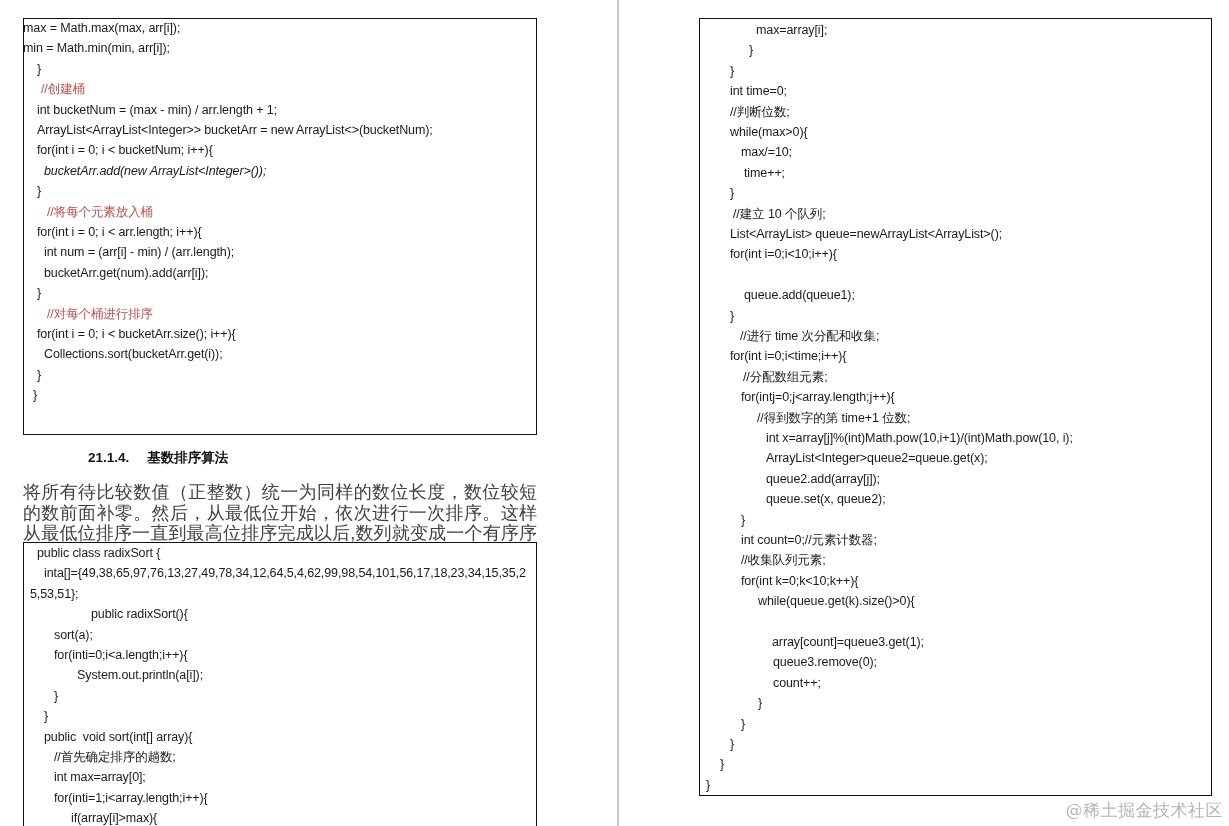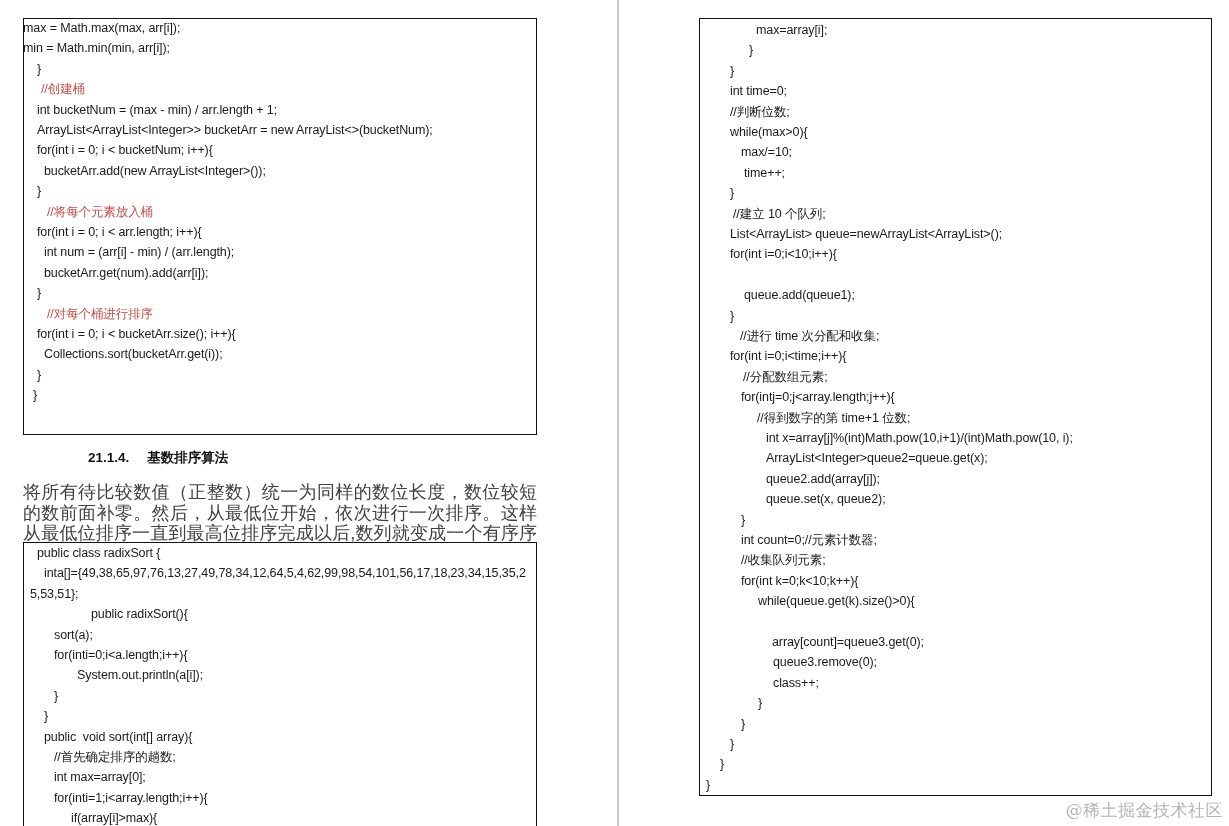--- a/index.html
+++ b/index.html
@@ -39,21 +39,21 @@
 
 <div class="page-left">
   <div class="code-box" id="box1" style="left:23px; top:18px; width:514px; height:417px;">
       <div class="code-line" style="left: -1px; top: -1px;">max = Math.max(max, arr[i]);</div>
       <div class="code-line" style="left: -1px; top: 19.4px;">min = Math.min(min, arr[i]);</div>
       <div class="code-line" style="left: 13px; top: 39.8px;">}</div>
       <div class="code-line comment-red" style="left: 17px; top: 60.2px;">//创建桶</div>
       <div class="code-line" style="left: 13px; top: 80.6px;">int bucketNum = (max - min) / arr.length + 1;</div>
       <div class="code-line" style="left: 13px; top: 101px;">ArrayList&lt;ArrayList&lt;Integer&gt;&gt; bucketArr = new ArrayList&lt;&gt;(bucketNum);</div>
       <div class="code-line" style="left: 13px; top: 121.4px;">for(int i = 0; i &lt; bucketNum; i++){</div>
-      <div class="code-line" style="left: 20px; top: 141.8px;">bucketArr.add(new ArrayList&lt;Integer&gt;());</div>
+      <div class="code-line" style="left: 20px; top: 141.8px; font-style: italic;">bucketArr.add(new ArrayList&lt;Integer&gt;());</div>
       <div class="code-line" style="left: 13px; top: 162.2px;">}</div>
       <div class="code-line comment-red" style="left: 23px; top: 182.6px;">//将每个元素放入桶</div>
       <div class="code-line" style="left: 13px; top: 203px;">for(int i = 0; i &lt; arr.length; i++){</div>
       <div class="code-line" style="left: 20px; top: 223.4px;">int num = (arr[i] - min) / (arr.length);</div>
       <div class="code-line" style="left: 20px; top: 243.8px;">bucketArr.get(num).add(arr[i]);</div>
       <div class="code-line" style="left: 13px; top: 264.2px;">}</div>
       <div class="code-line comment-red" style="left: 23px; top: 284.6px;">//对每个桶进行排序</div>
       <div class="code-line" style="left: 13px; top: 305px;">for(int i = 0; i &lt; bucketArr.size(); i++){</div>
       <div class="code-line" style="left: 20px; top: 325.4px;">Collections.sort(bucketArr.get(i));</div>
       <div class="code-line" style="left: 13px; top: 345.8px;">}</div>
@@ -109,23 +109,23 @@
       <div class="code-line" style="left: 57px; top: 388.6px;">//得到数字的第 time+1 位数;</div>
       <div class="code-line" style="left: 66px; top: 409px;">int x=array[j]%(int)Math.pow(10,i+1)/(int)Math.pow(10, i);</div>
       <div class="code-line" style="left: 66px; top: 429.4px;">ArrayList&lt;Integer&gt;queue2=queue.get(x);</div>
       <div class="code-line" style="left: 66px; top: 449.8px;">queue2.add(array[j]);</div>
       <div class="code-line" style="left: 66px; top: 470.2px;">queue.set(x, queue2);</div>
       <div class="code-line" style="left: 41px; top: 490.6px;">}</div>
       <div class="code-line" style="left: 41px; top: 511px;">int count=0;//元素计数器;</div>
       <div class="code-line" style="left: 41px; top: 531.4px;">//收集队列元素;</div>
       <div class="code-line" style="left: 41px; top: 551.8px;">for(int k=0;k&lt;10;k++){</div>
       <div class="code-line" style="left: 58px; top: 572.2px;">while(queue.get(k).size()&gt;0){</div>
-      <div class="code-line" style="left: 72px; top: 613px;">array[count]=queue3.get(0);</div>
+      <div class="code-line" style="left: 72px; top: 613px;">array[count]=queue3.get(1);</div>
       <div class="code-line" style="left: 73px; top: 633.4px;">queue3.remove(0);</div>
-      <div class="code-line" style="left: 73px; top: 653.8px;">class++;</div>
+      <div class="code-line" style="left: 73px; top: 653.8px;">count++;</div>
       <div class="code-line" style="left: 58px; top: 674.2px;">}</div>
       <div class="code-line" style="left: 41px; top: 694.6px;">}</div>
       <div class="code-line" style="left: 30px; top: 715px;">}</div>
       <div class="code-line" style="left: 20px; top: 735.4px;">}</div>
       <div class="code-line" style="left: 6px; top: 755.8px;">}</div>
     </div>
 </div>
 
 <div class="watermark">@稀土掘金技术社区</div>
 

